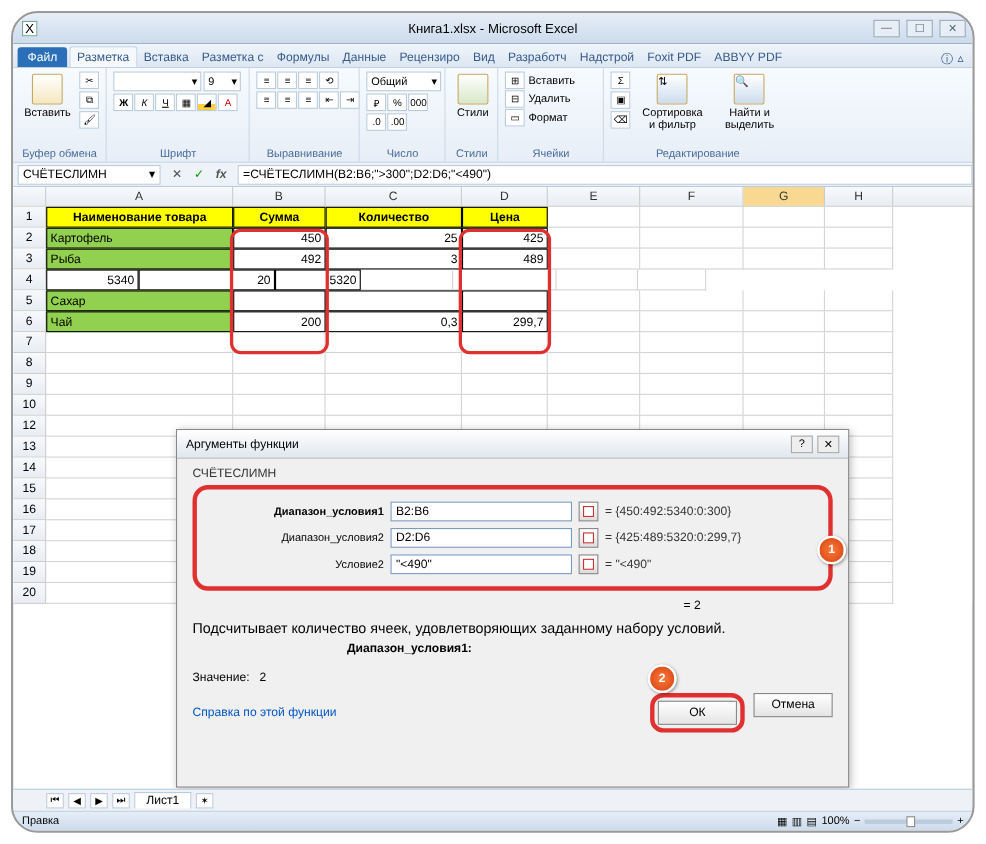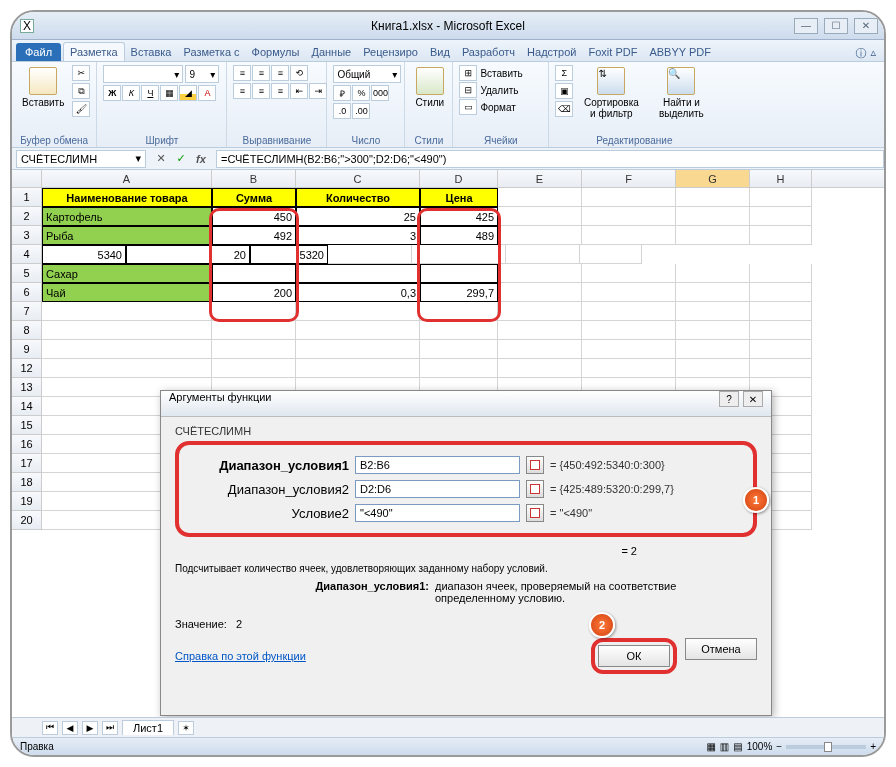--- a/index.html
+++ b/index.html
@@ -49,40 +49,40 @@
 .cell { border-right: 1px solid #d4d4d4; border-bottom: 1px solid #d4d4d4; font-size: 11px; padding: 0 3px; display: flex; align-items: center; }
 .hcell { background: #ffff00; border: 1px solid #000; font-weight: bold; justify-content: center; }
 .gcell { background: #92d050; border: 1px solid #000; }
 .dcell { border: 1px solid #000; justify-content: flex-end; }
 .blank { border-right: 1px solid #d4d4d4; border-bottom: 1px solid #d4d4d4; }
 
 .callout-b { position: absolute; left: 197px; top: 196px; width: 90px; height: 114px; border: 3px solid #e03030; border-radius: 10px; pointer-events: none; }
 .callout-d { position: absolute; left: 405px; top: 196px; width: 84px; height: 114px; border: 3px solid #e03030; border-radius: 10px; pointer-events: none; }
 
 .dialog { position: absolute; left: 148px; top: 378px; width: 612px; height: 326px; background: #f0f0f0; border: 1px solid #888; box-shadow: 2px 2px 8px rgba(0,0,0,.3); font-size: 11px; }
-.dlg-title { height: 26px; background: linear-gradient(#fff,#e0e7ef); border-bottom: 1px solid #bbb; display: flex; padding: 0 8px; justify-content: space-between; gap: 30px; }
+.dlg-title { height: 26px; background: linear-gradient(#fff,#e0e7ef); border-bottom: 1px solid #bbb; display: flex; align-items: center; padding: 0 8px; justify-content: space-between; gap: 30px; }
 .dlg-win { display: flex; gap: 4px; }
 .dlg-win span { width: 20px; height: 16px; border: 1px solid #aaa; background: #eee; display: flex; align-items: center; justify-content: center; font-size: 10px; }
 .dlg-body { padding: 8px 14px; }
 .fn-name { font-size: 11px; color: #333; margin-bottom: 4px; }
 .args-box { border: 4px solid #e03030; border-radius: 14px; padding: 8px 10px; position: relative; }
 .arg-row { display: flex; align-items: center; height: 24px; gap: 6px; }
-.arg-label { width: 160px; text-align: right; font-size: 13px; }
+.arg-label { width: 160px; text-align: right; font-size: 10px; }
 .arg-label.bold { font-weight: bold; }
 .arg-input { width: 165px; height: 18px; border: 1px solid #7a9ac0; background: #fff; padding: 0 4px; display: flex; align-items: center; }
 .ref-btn { width: 18px; height: 18px; border: 1px solid #888; background: linear-gradient(#fff,#ddd); display: flex; align-items: center; justify-content: center; }
 .ref-icon { width: 10px; height: 10px; background: #fff; border: 1px solid #c33; position: relative; }
 .arg-result { font-size: 11px; color: #333; }
 .badge { position: absolute; width: 26px; height: 26px; border-radius: 50%; background: radial-gradient(#ff7a3a,#d04010); border: 2px solid #fff; color: #fff; display: flex; align-items: center; justify-content: center; font-weight: bold; box-shadow: 1px 1px 3px rgba(0,0,0,.4); }
 .result-line { text-align: right; padding-right: 120px; margin: 8px 0 6px 0; }
-.desc { font-size: 10px; margin-bottom: 6px; }
+.desc { font-size: 13px; margin-bottom: 6px; }
 .desc-detail { display: flex; font-size: 11px; margin-bottom: 10px; }
 .desc-detail .lbl { width: 260px; text-align: right; font-weight: bold; padding-right: 6px; }
 .dlg-footer { display: flex; align-items: center; padding: 0 14px 10px 14px; gap: 10px; }
-.link { color: #0056c7; text-decoration: underline; cursor: pointer; }
+.link { color: #0056c7; cursor: pointer; }
 .dlg-buttons { margin-left: auto; display: flex; gap: 8px; position: relative; }
 .btn { width: 72px; height: 22px; border: 1px solid #888; background: linear-gradient(#fff,#e4e4e4); display: flex; align-items: center; justify-content: center; font-size: 11px; }
 .ok-wrap { border: 4px solid #e03030; border-radius: 12px; padding: 3px; }
 
 .sheet-tabs { position: absolute; bottom: 18px; left: 0; right: 0; height: 20px; background: #eef2f7; border-top: 1px solid #bcd; display: flex; align-items: center; font-size: 11px; padding-left: 30px; gap: 4px; }
 .nav-btn { width: 16px; height: 14px; border: 1px solid #bcd; background: #fff; font-size: 9px; display: flex; align-items: center; justify-content: center; }
 .sheet-tab { background: #fff; border: 1px solid #bcd; border-bottom: none; padding: 1px 10px; }
 
 .statusbar { position: absolute; bottom: 0; left: 0; right: 0; height: 18px; background: linear-gradient(#e6eef7,#cddbec); border-top: 1px solid #bcd; display: flex; align-items: center; font-size: 10px; padding: 0 8px; justify-content: space-between; }
 .zoom { display: flex; align-items: center; gap: 4px; }
@@ -369,20 +369,31 @@
           <div class="cell blank cA"></div>
           <div class="cell blank cB"></div>
           <div class="cell blank cC"></div>
           <div class="cell blank cD"></div>
           <div class="cell blank cE"></div>
           <div class="cell blank cF"></div>
           <div class="cell blank cG"></div>
           <div class="cell blank cH"></div>
         </div>
         <div class="grow">
+          <div class="row-head">10</div>
+          <div class="cell blank cA"></div>
+          <div class="cell blank cB"></div>
+          <div class="cell blank cC"></div>
+          <div class="cell blank cD"></div>
+          <div class="cell blank cE"></div>
+          <div class="cell blank cF"></div>
+          <div class="cell blank cG"></div>
+          <div class="cell blank cH"></div>
+        </div>
+        <div class="grow">
           <div class="row-head">12</div>
           <div class="cell blank cA"></div>
           <div class="cell blank cB"></div>
           <div class="cell blank cC"></div>
           <div class="cell blank cD"></div>
           <div class="cell blank cE"></div>
           <div class="cell blank cF"></div>
           <div class="cell blank cG"></div>
           <div class="cell blank cH"></div>
         </div>
@@ -523,21 +534,20 @@
               <div class="ref-icon"></div>
             </div>
           <div class="arg-result">= <span>"&lt;490"</span></div>
         </div>
         <div class="badge" style="right:-16px;top:42px">1</div>
       </div>
       <div class="result-line">=  2</div>
       <div class="desc">Подсчитывает количество ячеек, удовлетворяющих заданному набору условий.</div>
       <div class="desc-detail">
         <div class="lbl">Диапазон_условия1:</div>
-        <div style="flex:1">диапазон ячеек, проверяемый на соответствие определенному условию.</div>
       </div>
       <div style="font-size:11px;margin-top:14px">
         <span>Значение:</span>
         <span style="margin-left:6px">2</span>
       </div>
     </div>
     <div class="dlg-footer">
       <span class="link">Справка по этой функции</span>
       <div class="dlg-buttons">
         <div class="ok-wrap" style="position:relative">

